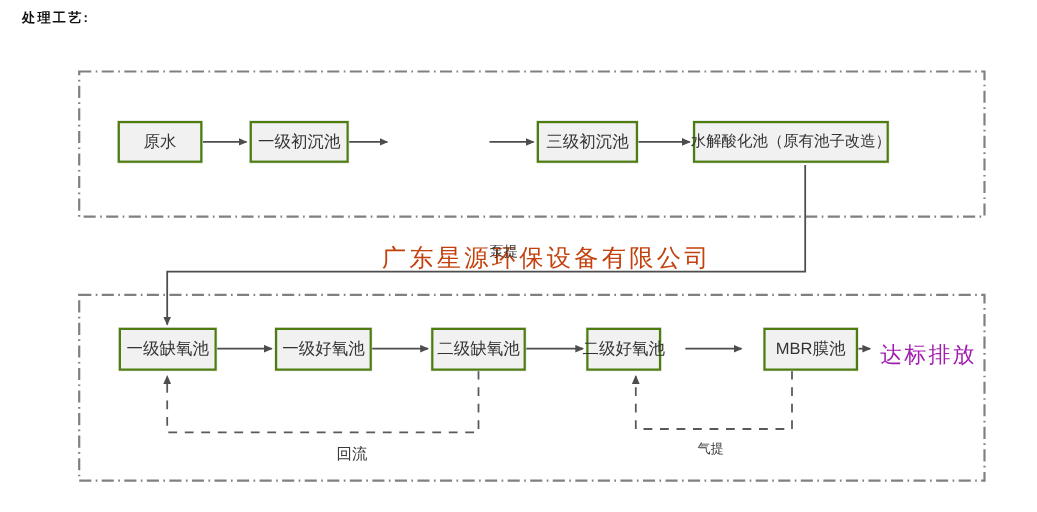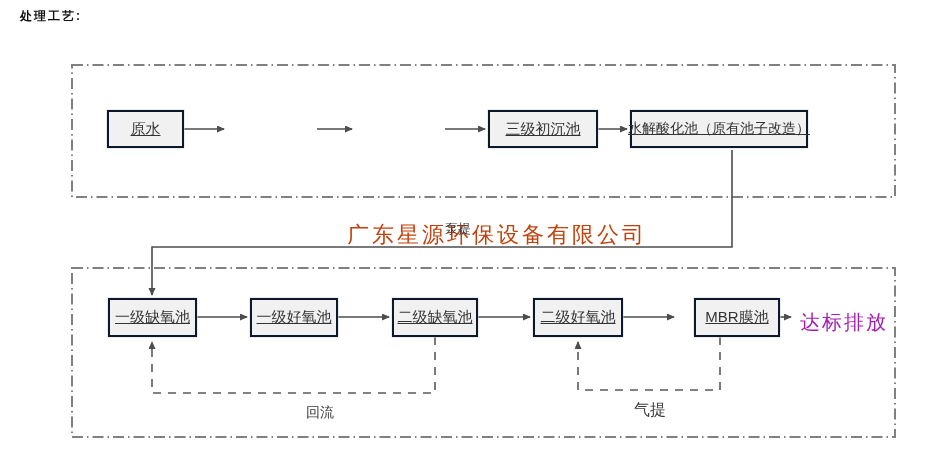--- a/index.html
+++ b/index.html
@@ -14,25 +14,24 @@
   .watermark{
     position:absolute;left:347px;top:220px;
     font-size:22px;letter-spacing:3px;color:#c2410c;
     white-space:nowrap;user-select:none;
   }
 
   svg.wires{position:absolute;left:0;top:0;width:943px;height:465px;}
 
   .node{
     position:absolute;height:38px;box-sizing:border-box;
-    background:#f1f1f1;border:2px solid #0f172a;
+    background:#f1f1f1;border:2px solid #4d7c0f;
     display:flex;align-items:center;justify-content:center;
     font-size:15px;color:#333;white-space:nowrap;
     box-shadow:0 0 0 0.5px #d9d9d9;
-    text-decoration:underline;
   }
   .row2 .node, .node.row2{height:39px;text-align:center;}
 
   .wire-label{
     position:absolute;font-size:13px;color:#3a3a3a;white-space:nowrap;
   }
   .flow-end-label{
     position:absolute;font-size:20px;color:#a21caf;letter-spacing:2px;white-space:nowrap;
   }
 </style>
@@ -71,29 +70,30 @@
       <line x1="623" y1="317" x2="674" y2="317" marker-end="url(#arr)"></line>
       <line x1="763" y1="317" x2="791" y2="317" marker-end="url(#arr)"></line>
     </g>
 
     <polyline points="435,337 435,393 152,393 152,342" fill="none" stroke="#595959" stroke-width="1.6" stroke-dasharray="8 7" marker-end="url(#arr)"></polyline>
 
     <polyline points="720,337 720,390 578,390 578,342" fill="none" stroke="#595959" stroke-width="1.6" stroke-dasharray="8 7" marker-end="url(#arr)"></polyline>
   </svg>
 
   <div class="node" style="left:107px;top:110px;width:77px;">原水</div>
-  <div class="node" style="left:488px;top:110px;width:110px;">三级初沉池</div>
+  <div class="node" style="left:227px;top:110px;width:90px;">一级初沉池</div>
+  <div class="node" style="left:488px;top:110px;width:92px;">三级初沉池</div>
   <div class="node" style="left:630px;top:110px;width:178px;font-size:14px;">水解酸化池（原有池子改造）</div>
 
   <div class="wire-label" style="left:445px;top:220px;">泵提</div>
 
   <div class="node row2" style="left:108px;top:298px;width:89px;">一级缺氧池</div>
   <div class="node row2" style="left:392px;top:298px;width:86px;">二级缺氧池</div>
   <div class="node row2" style="left:250px;top:298px;width:88px;">一级好氧池</div>
-  <div class="node row2" style="left:533px;top:298px;width:90px;">二级好氧池</div>
+  <div class="node row2" style="left:533px;top:298px;width:68px;">二级好氧池</div>
   <div class="node row2" style="left:677px;top:298px;width:86px;margin-left:17px;">MBR膜池</div>
 
   <div class="flow-end-label" style="left:800px;top:309px;">达标排放</div>
 
   <div class="wire-label" style="left:290px;top:404px;font-size:14px;margin-left:16px;">回流</div>
-  <div class="wire-label" style="left:634px;top:400px;font-size:16px;">气提</div>
+  <div class="wire-label" style="left:634px;top:400px;font-size:12px;">气提</div>
 
 </div>
 
 </body></html>

